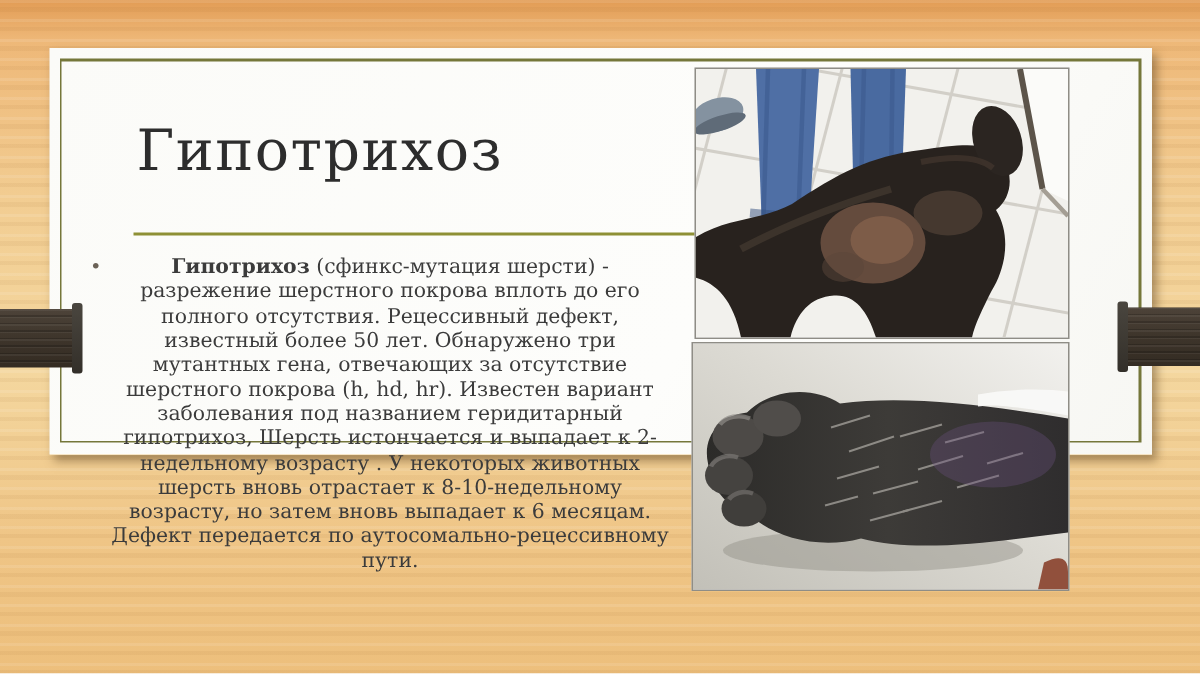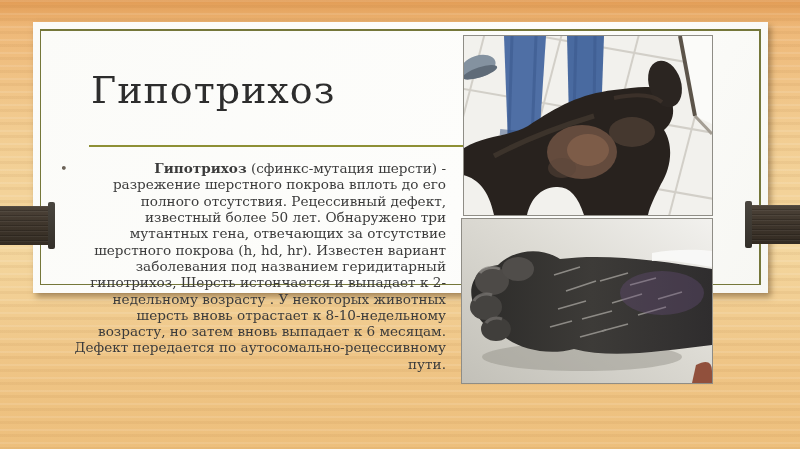--- a/index.html
+++ b/index.html
@@ -30,21 +30,21 @@
   .clip-right{left:748px;top:205px;}
   .clip .tab{
     position:absolute;top:-4px;width:7px;height:47px;
     background:linear-gradient(180deg,#4a463f,#332f29);
     border-radius:2px;display:block;
   }
   .clip-left .tab{right:-3px;}
   .clip-right .tab{left:-3px;}
   
   .slide{
-    position:absolute;left:33px;top:22px;width:735px;height:271px;
+    position:absolute;left:33px;top:32px;width:735px;height:271px;
     background:linear-gradient(120deg,#fbfbf8 0%,#fdfdfb 60%,#f7f7f3 100%);
     box-shadow:3px 4px 6px rgba(95,70,35,0.5);
   }
   .inner-border{
     position:absolute;left:7px;top:7px;right:7px;bottom:8px;
     border:2px solid #75773a;
     border-left-width:1px;border-bottom-width:1px;
     pointer-events:none;
   }
   .title{
@@ -56,21 +56,21 @@
     position:absolute;left:56px;top:123px;width:375px;height:0;
     border-top:2px solid #8e9035;
   }
   .body-block{
     position:absolute;left:27px;top:138px;width:386px;
     color:#3b3b3b;font-size:13.6px;line-height:1.2;
   }
   .body-block .marker{
     position:absolute;left:0;top:1px;color:#6b6257;font-size:13px;
   }
-  .body-block p{margin:0;padding-left:14px;text-align:right;}
+  .body-block p{margin:0;padding-left:14px;text-align:center;}
   .photo{
     position:absolute;margin:0;padding:0;background:#eee;
     border:1px solid #8f8d86;box-sizing:border-box;
   }
   .photo svg{display:block;}
   .photo-dog{left:430px;top:13px;width:250px;height:181px;}
   .photo-paw{left:428px;top:196px;width:252px;height:166px;}
 </style>
 </head>
 <body>

